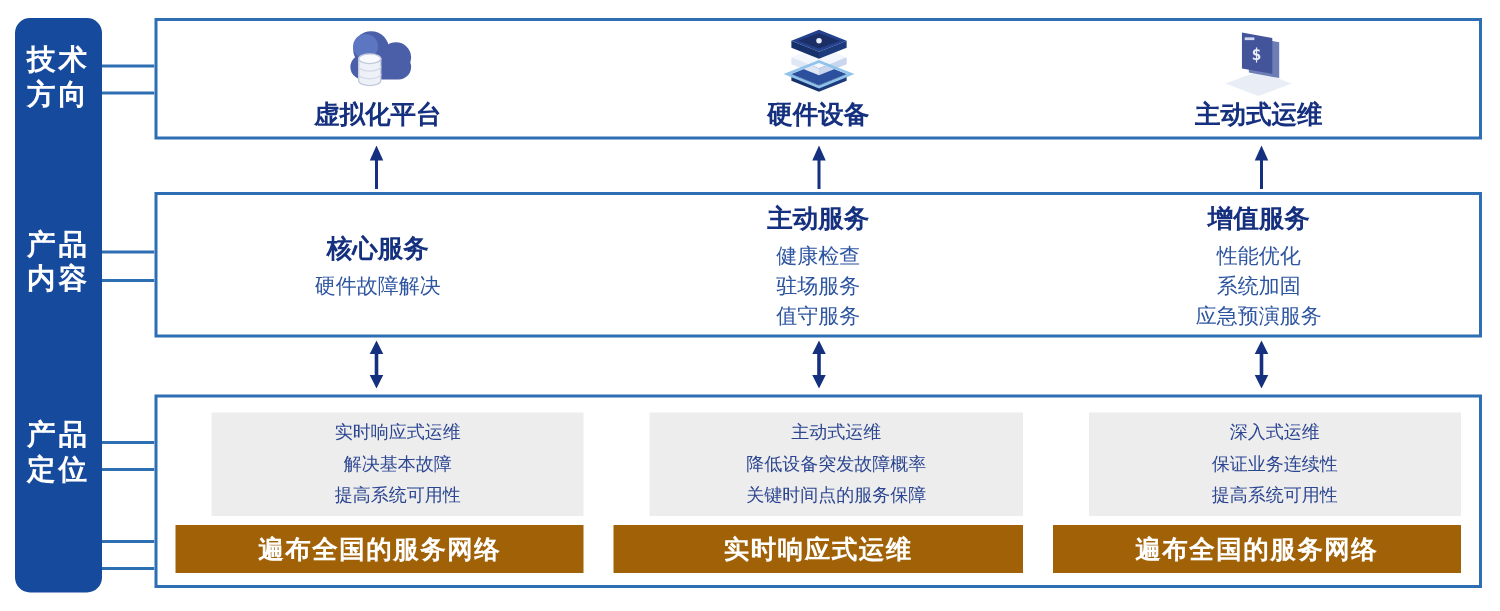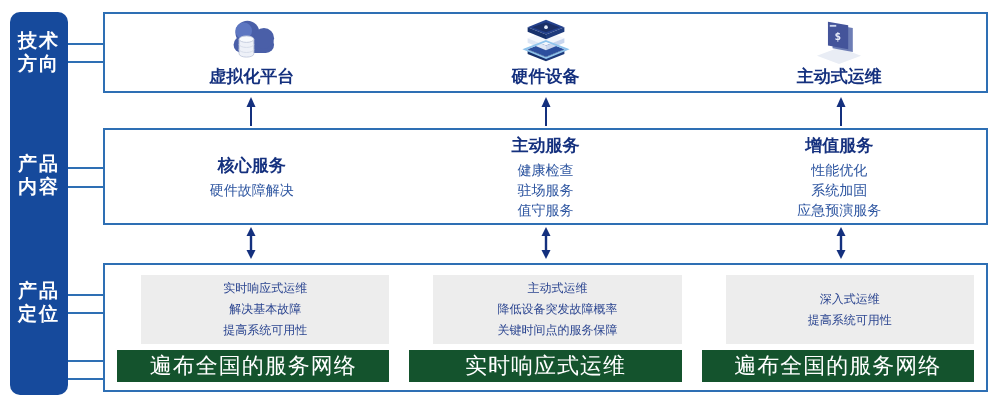--- a/index.html
+++ b/index.html
@@ -41,22 +41,22 @@
   .svc-item { font-size:14px; color:#2d55a0; line-height:20px; }
 
   .panel-pos { top:263px; height:129px; display:flex; gap:20px; padding:10px 12px 8px 12px; }
   .pos-col { flex:1; display:flex; flex-direction:column; }
   .pos-gray {
     flex:1; background:#ededed; display:flex; flex-direction:column;
     justify-content:center; align-items:center; text-align:center;
     font-size:12px; color:#2b4590; line-height:21px;margin-left:24px;
   }
   .pos-banner {
-    margin-top:6px; height:32px; background:#14532d; color:#ffffff;
-    font-size:22px; font-weight:normal; letter-spacing:1px;
+    margin-top:6px; height:32px; background:#a16207; color:#ffffff;
+    font-size:17px; font-weight:bold; letter-spacing:1px;
     display:flex; align-items:center; justify-content:center;
   }
 
   
   .arrow-row { position:absolute; left:103px; width:885px; display:flex; }
   .arrow-row-top { top:97px; height:29px; }
   .arrow-row-bottom { top:227px; height:32px; }
   .arrow-cell { flex:1; display:flex; justify-content:center; }
   .arrow-cell svg { display:block; }
 </style>
@@ -215,19 +215,20 @@
       <div class="pos-gray">
         <div>主动式运维</div>
         <div>降低设备突发故障概率</div>
         <div>关键时间点的服务保障</div>
       </div>
       <div class="pos-banner">实时响应式运维</div>
     </div>
     <div class="pos-col">
       <div class="pos-gray">
         <div>深入式运维</div>
+        <div>保证业务连续性</div>
         <div>提高系统可用性</div>
       </div>
       <div class="pos-banner">遍布全国的服务网络</div>
     </div>
   </div>
 
 </div>
 
 </body></html>

